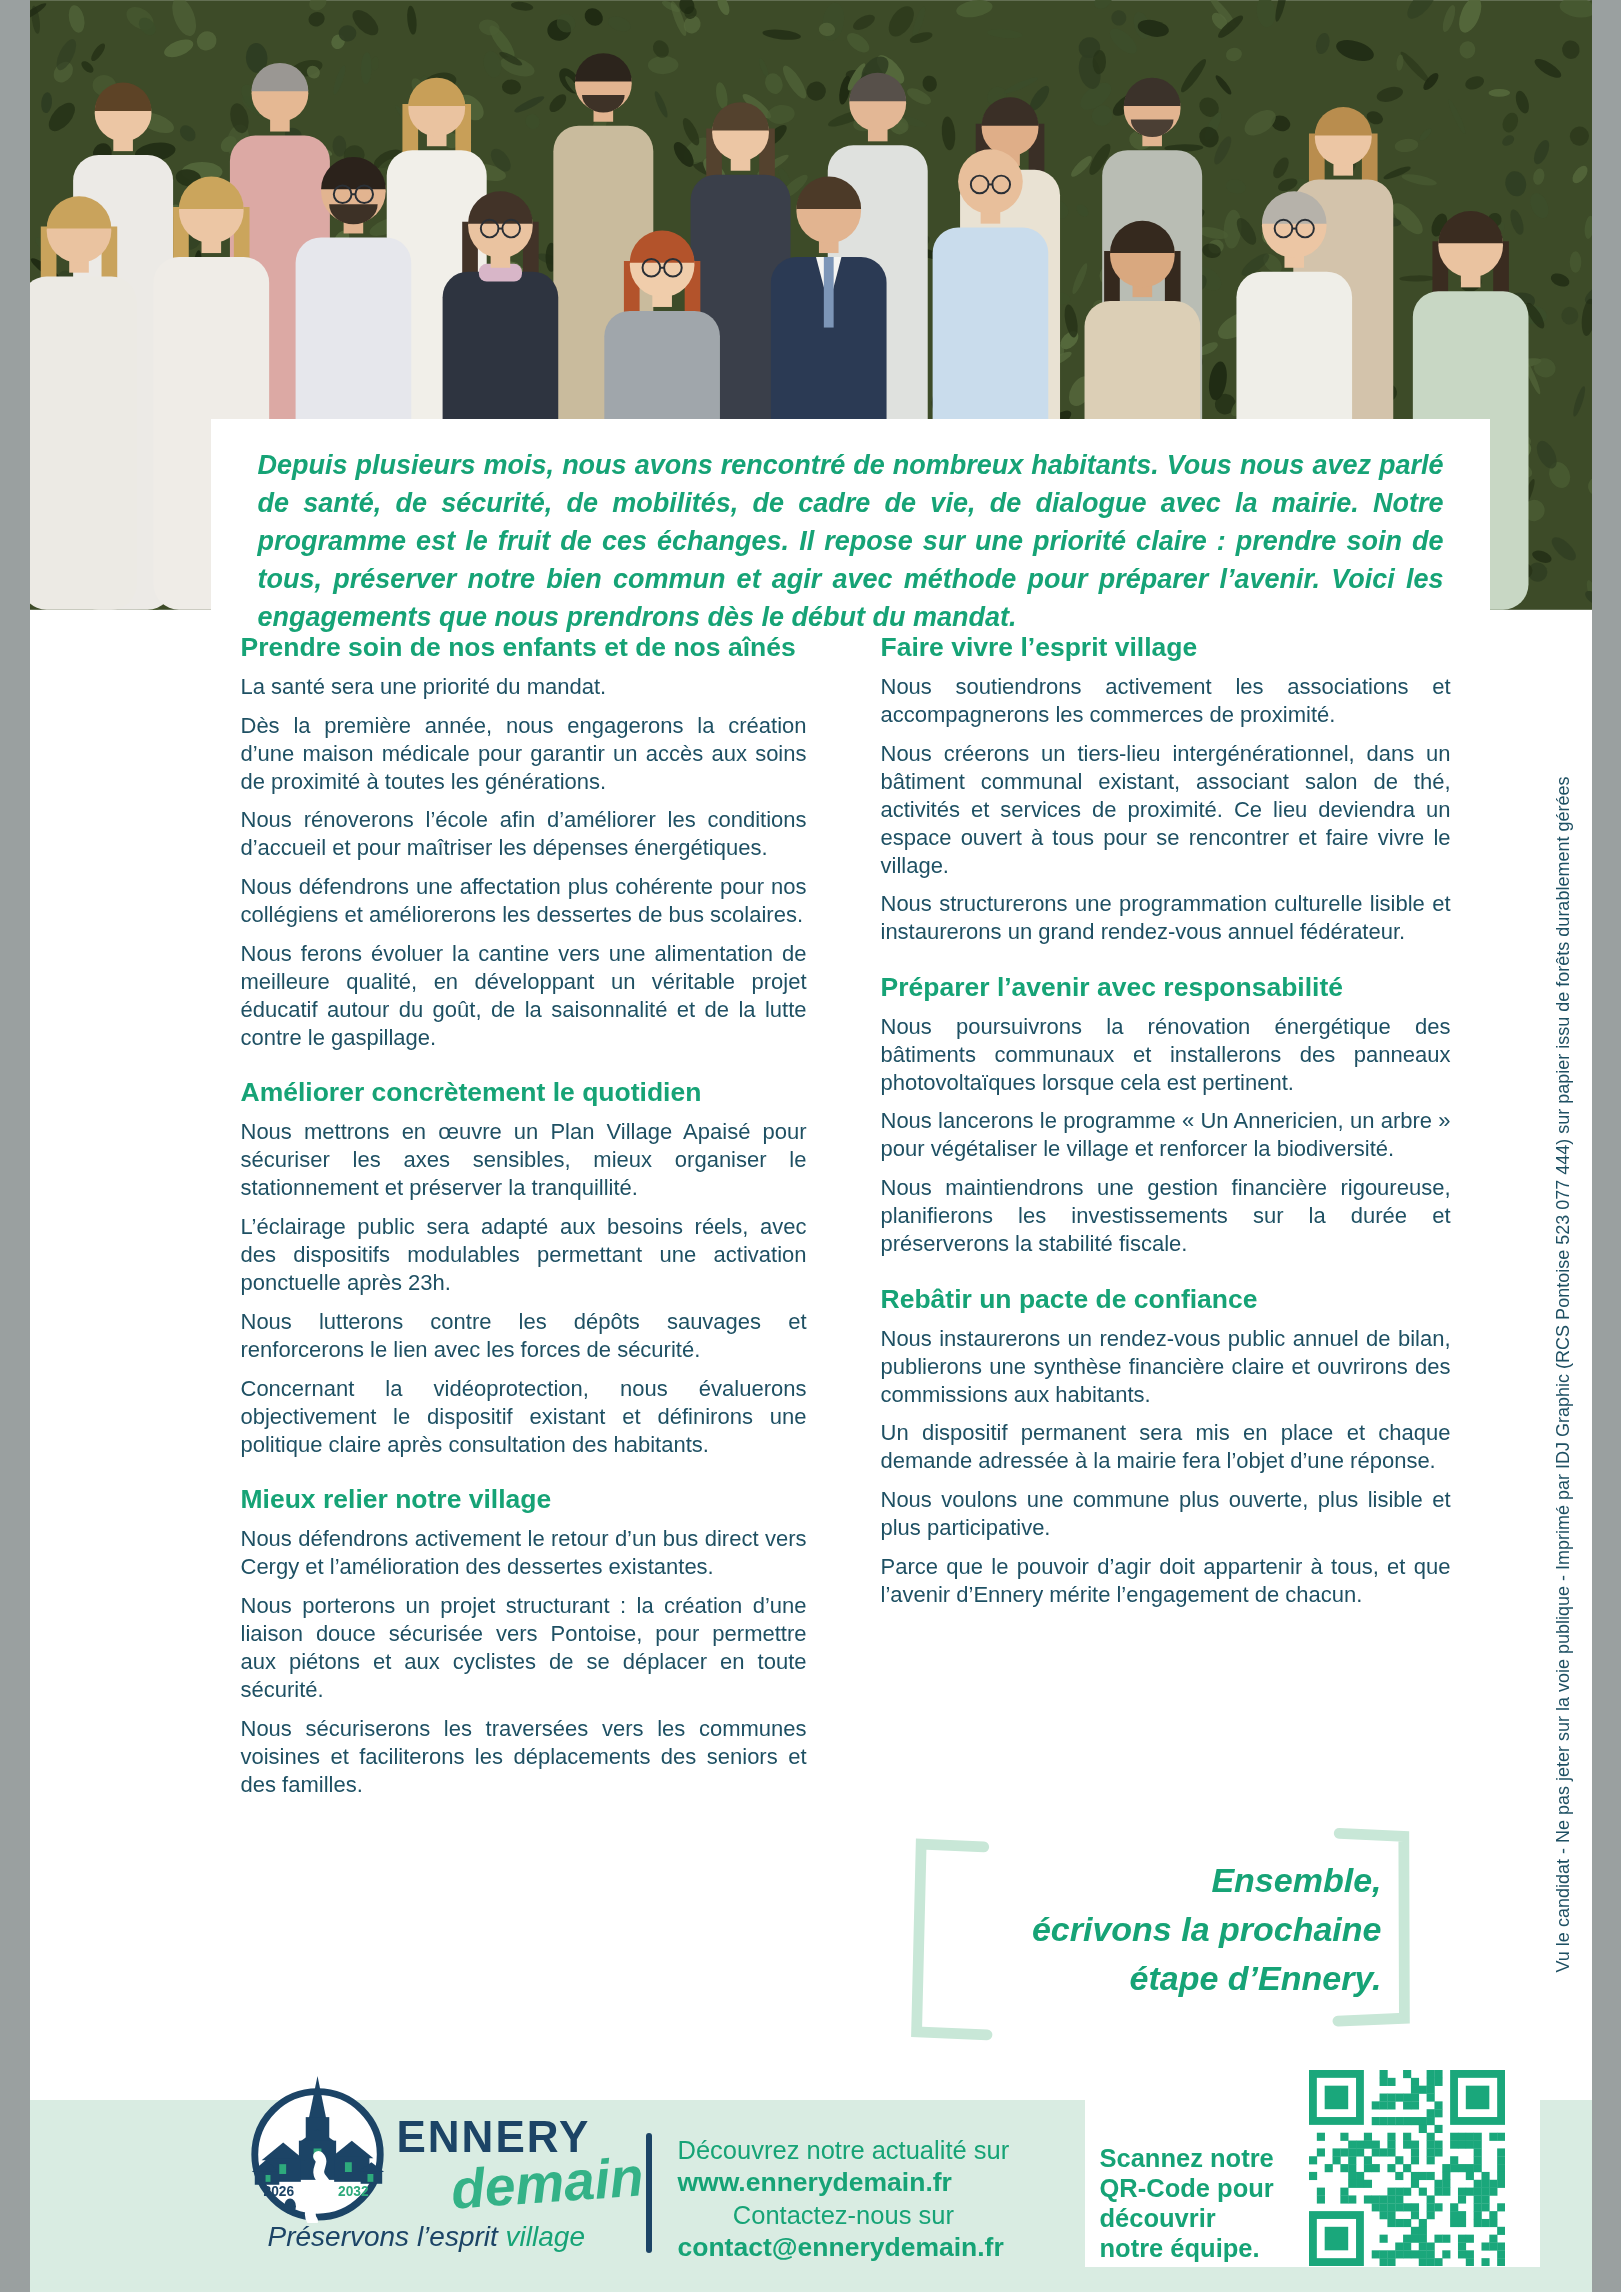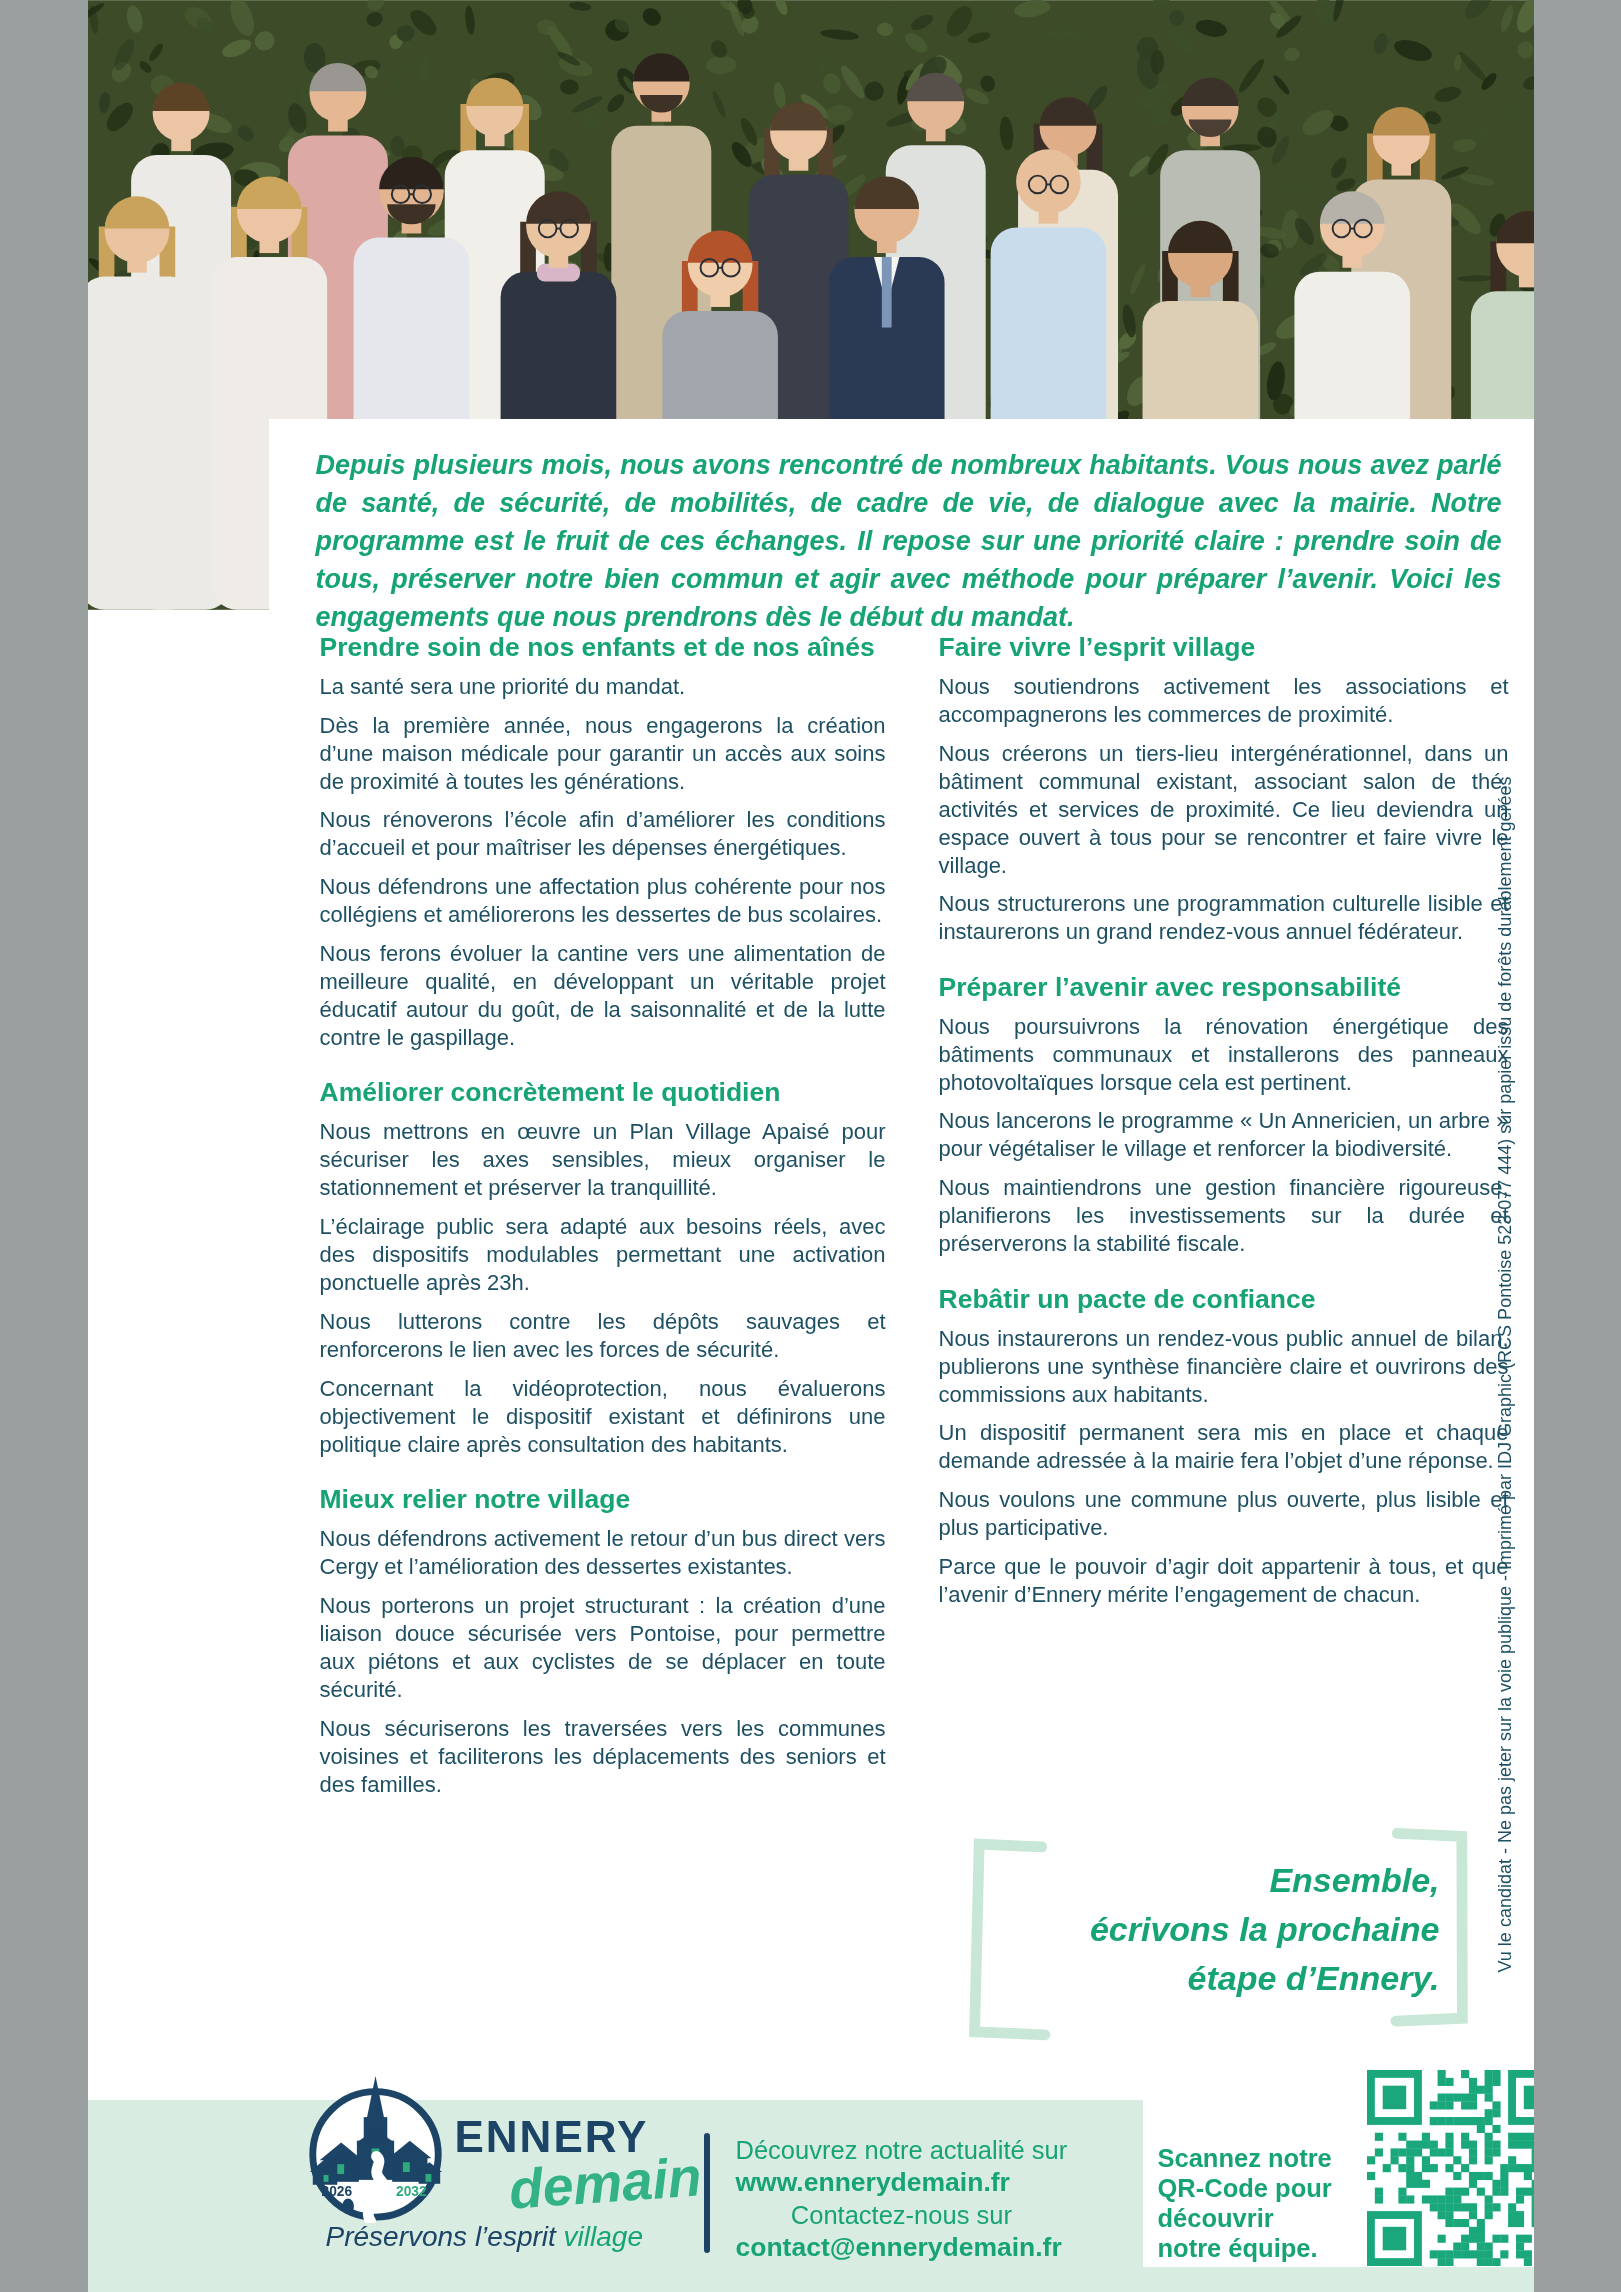--- a/index.html
+++ b/index.html
@@ -1,33 +1,33 @@
 <!DOCTYPE html>
 <html><head>
 <meta charset="utf-8">
 <style>
   html,body{margin:0;padding:0;background:#9aa0a0;}
   .page{
-    position:relative; width:1446px; height:2293px; background:#ffffff;
+    position:relative; width:1562px; height:2293px; background:#ffffff;
     font-family:"Liberation Sans", sans-serif; overflow:hidden; margin:0 auto;
   }
   
   .photo{position:absolute;left:0;top:0;width:1621px;height:610px;overflow:hidden;}
   
   .intro-box{
     position:absolute;left:181px;top:419px;width:1279px;min-height:189px;
     background:#ffffff;box-sizing:border-box;padding:26.5px 46px 19.6px 47px;
   }
   .intro-text{
     margin:0;font-style:italic;font-weight:bold;font-size:27px;line-height:38px;
     color:#16a376;text-align:justify;
   }
   
   .col{position:absolute;top:632px;}
-  .col-left{left:232px;width:566px;}
+  .col-left{left:211px;width:566px;}
   .col-right{left:851px;width:570px;}
   .prog-section h2{
     margin:25.5px 0 9.8px 0;font-size:26.5px;line-height:31px;font-weight:bold;color:#16a376;
   }
   .prog-section:first-child h2{margin-top:0;}
   .prog-section p{
     margin:0 0 10.8px 0;font-size:22px;line-height:28px;color:#1e5063;text-align:justify;
   }
   
   .callout{position:absolute;left:872px;top:1825px;width:519px;height:225px;}

